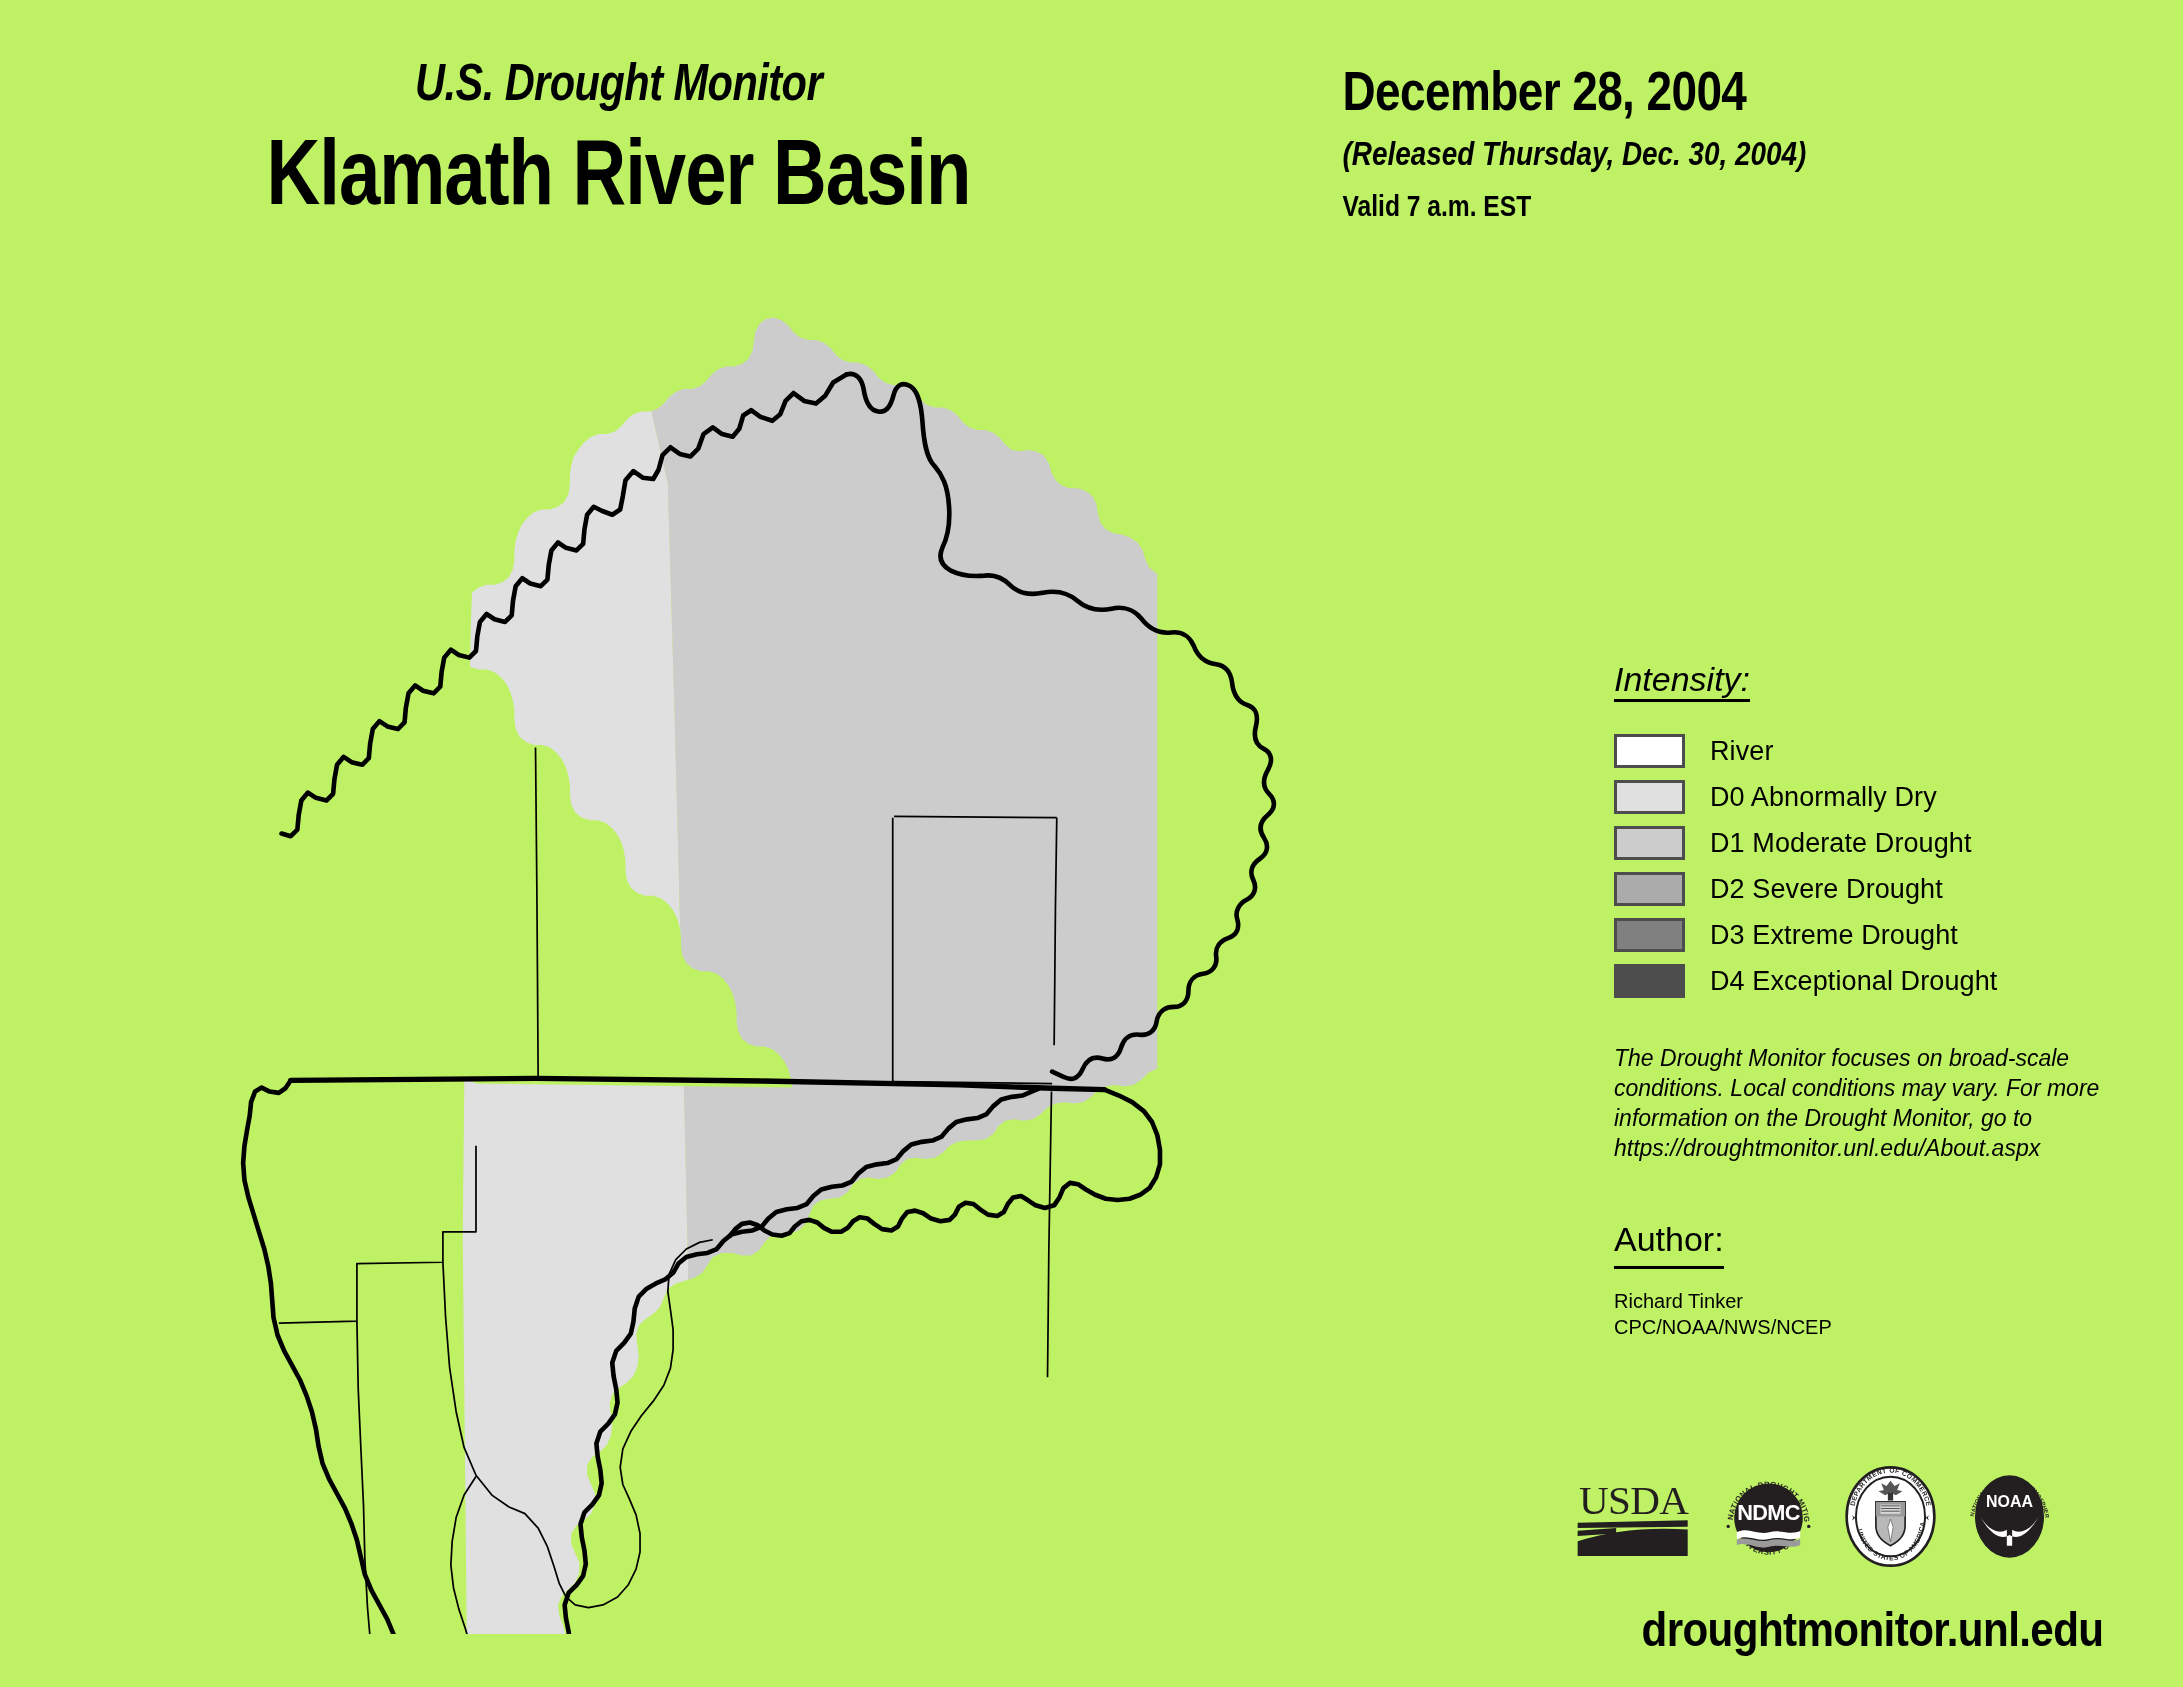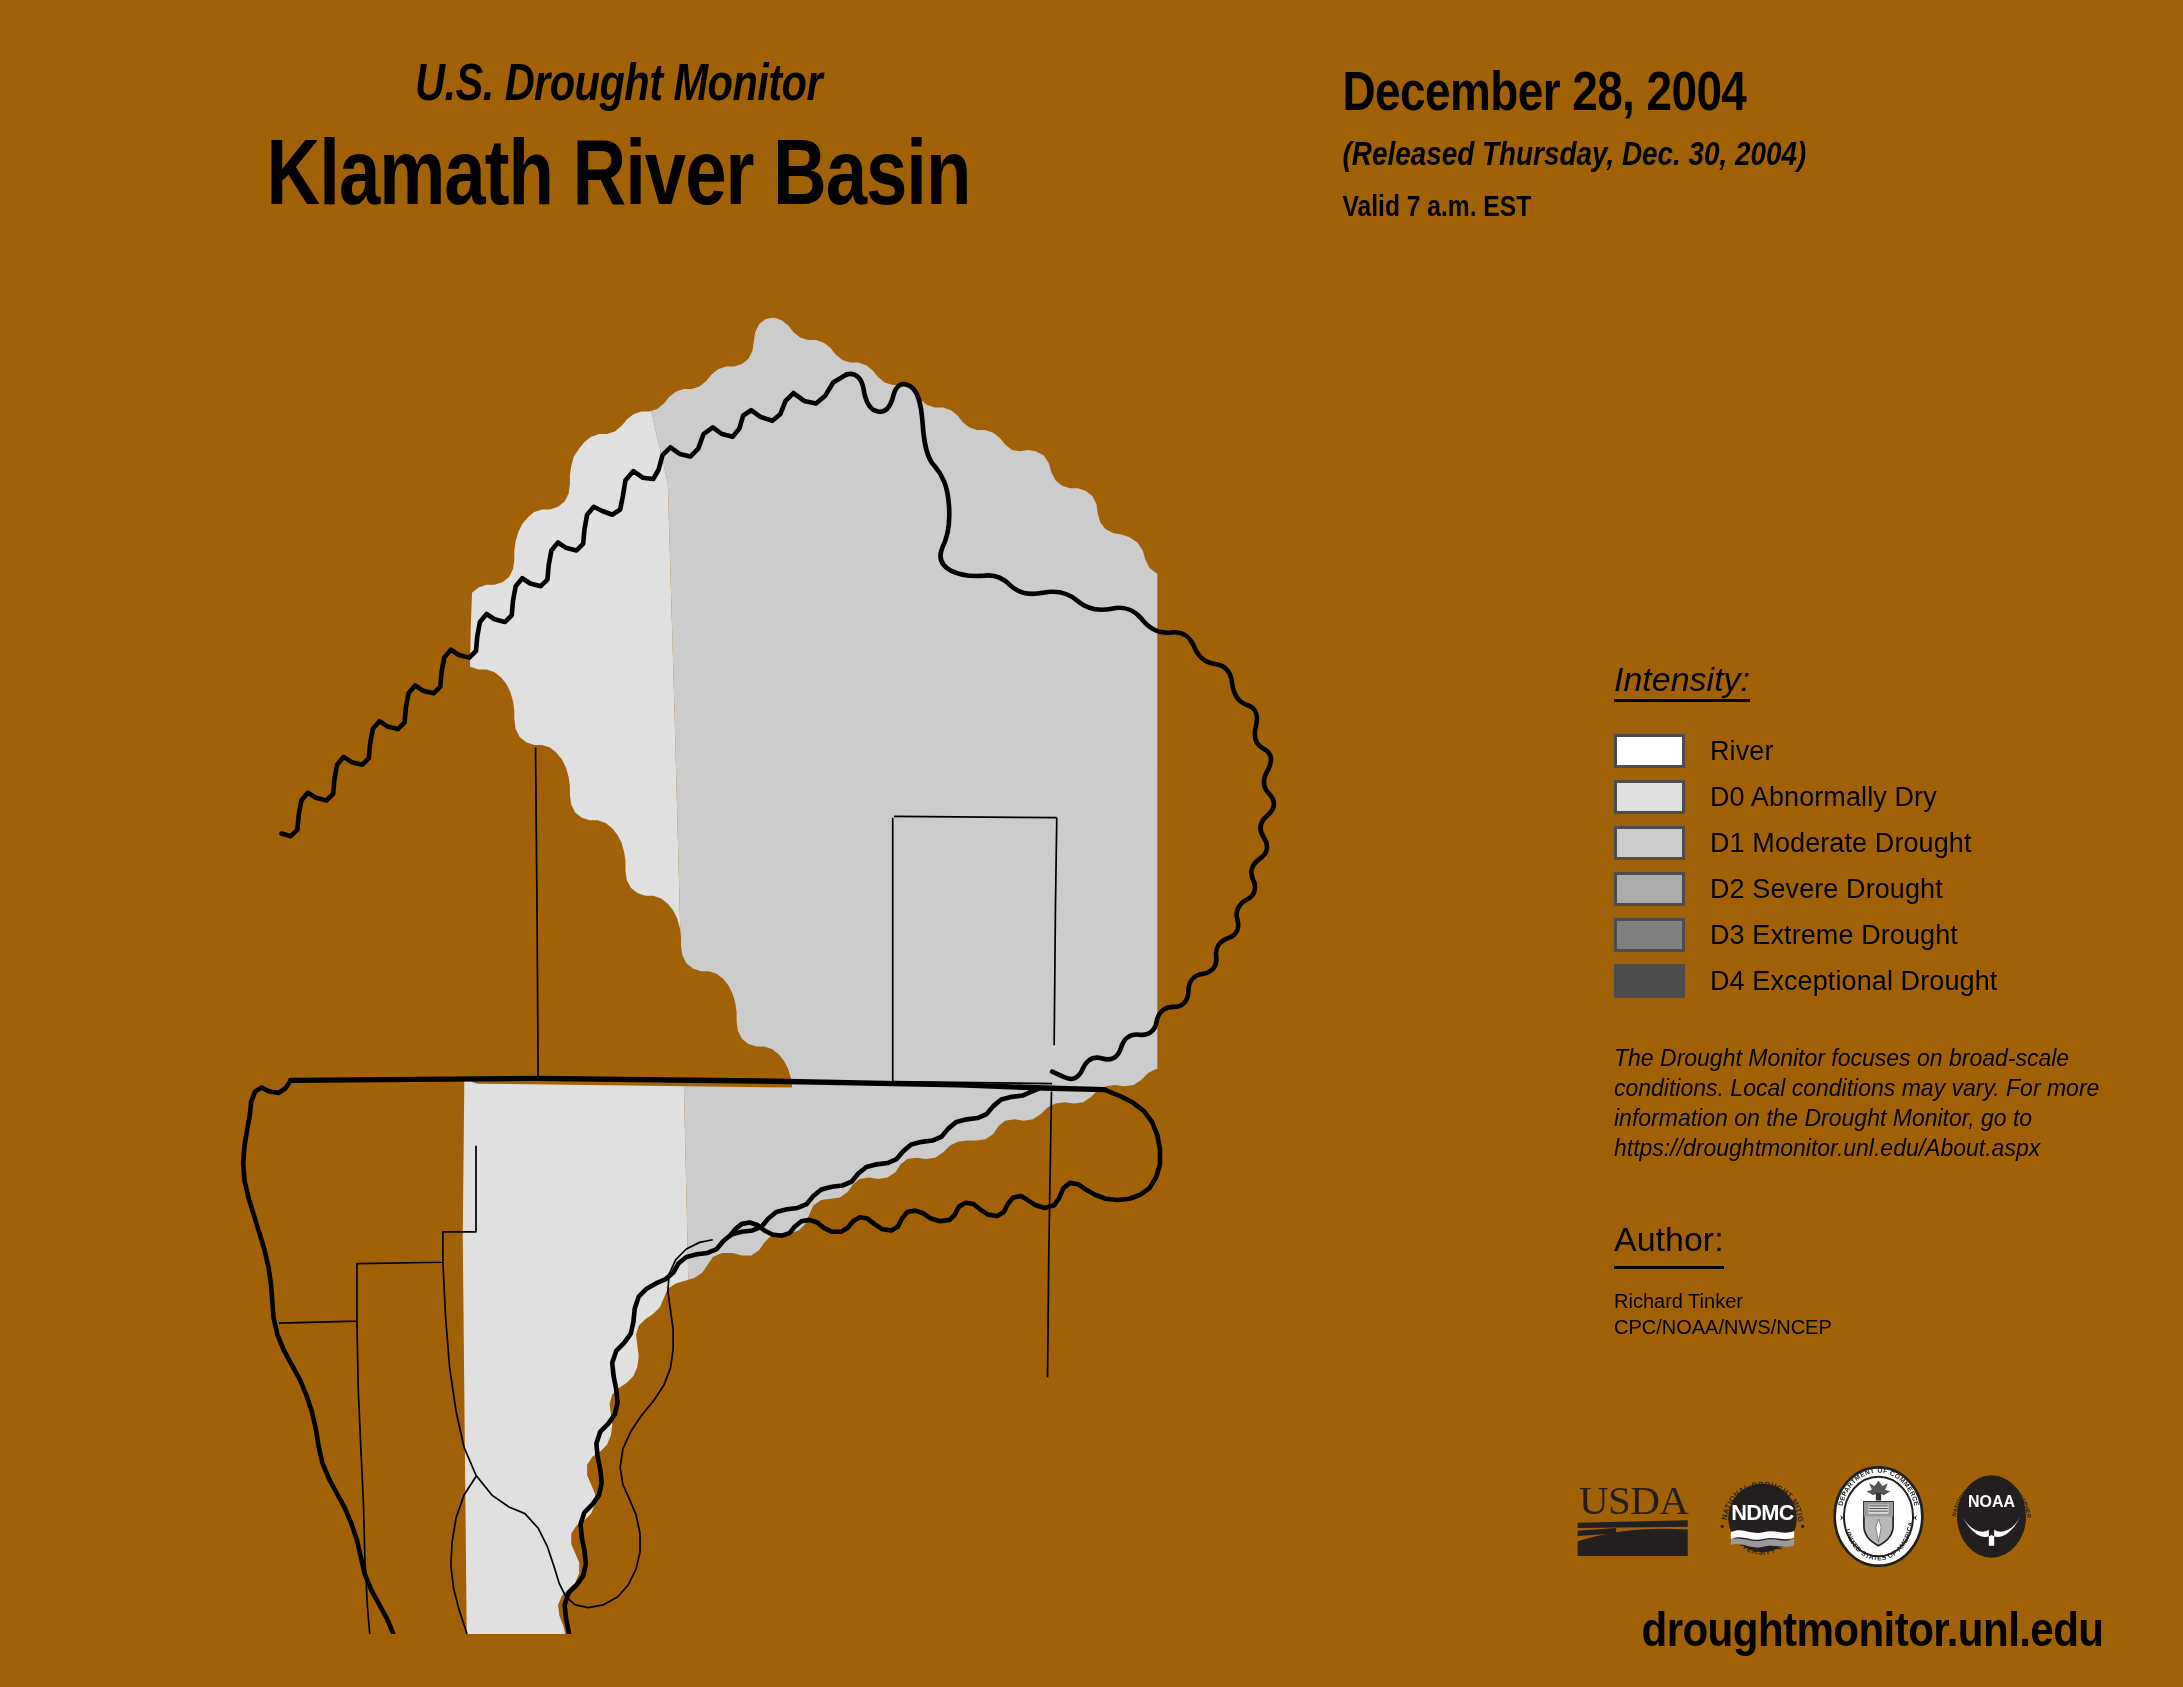--- a/index.html
+++ b/index.html
@@ -1,19 +1,19 @@
 <!DOCTYPE html>
 <html style="font-size:10.6px"><head>
 <meta charset="utf-8">
 <style>
   html,body{margin:0;padding:0;background:#ffffff;}
   body{width:2183px;height:1687px;position:relative;overflow:hidden;
        font-family:"Liberation Sans",sans-serif;color:#000;}
 
-  .page{position:absolute;inset:0;background:#a16207;}
+  .page{position:absolute;inset:0;background:#bef264;}
 
   
   #header-block{position:absolute;left:0;top:0;width:1257px;height:265px;}
   #title-small{position:absolute;left:0;top:52px;width:1237px;text-align:center;
        font-size:52px;font-weight:bold;font-style:italic;letter-spacing:-0.7px;
        transform:scaleX(.80);transform-origin:50% 50%;white-space:nowrap;}
   #title-main{position:absolute;left:0;top:119px;width:1237px;text-align:center;
        font-size:93px;font-weight:bold;letter-spacing:-1.3px;
        transform:scaleX(.80);transform-origin:50% 50%;white-space:nowrap;}
 
@@ -45,21 +45,21 @@
   #disclaimer{margin-top:40px;font-size:23px;font-style:italic;line-height:1.30;
       width:569px;letter-spacing:0px;}
   #disclaimer div{white-space:nowrap;}
 
   #author-title{margin-top:56px;font-size:34px;
       display:inline-block;border-bottom:3.3px solid #000;padding-bottom:7px;}
   #author-lines{margin-top:18.5px;font-size:20px;line-height:1.32;}
 
   
   #logo-row{position:absolute;left:1575px;top:1465px;width:595px;height:103px;
-      display:flex;align-items:center;gap:20px;}
+      display:flex;align-items:center;gap:26px;}
   .logo{flex:0 0 auto;}
   #usda-logo{width:118px;height:83px;}
   #ndmc-logo{width:99px;height:99px;}
   #doc-logo{width:93px;height:101px;}
   #noaa-logo{width:93px;height:101px;}
 
   #footer-url{position:absolute;left:1575px;top:1601px;width:595px;text-align:center;
       font-size:49px;font-weight:bold;letter-spacing:-0.7px;
       transform:scaleX(.86);transform-origin:50% 50%;white-space:nowrap;}
 </style>

